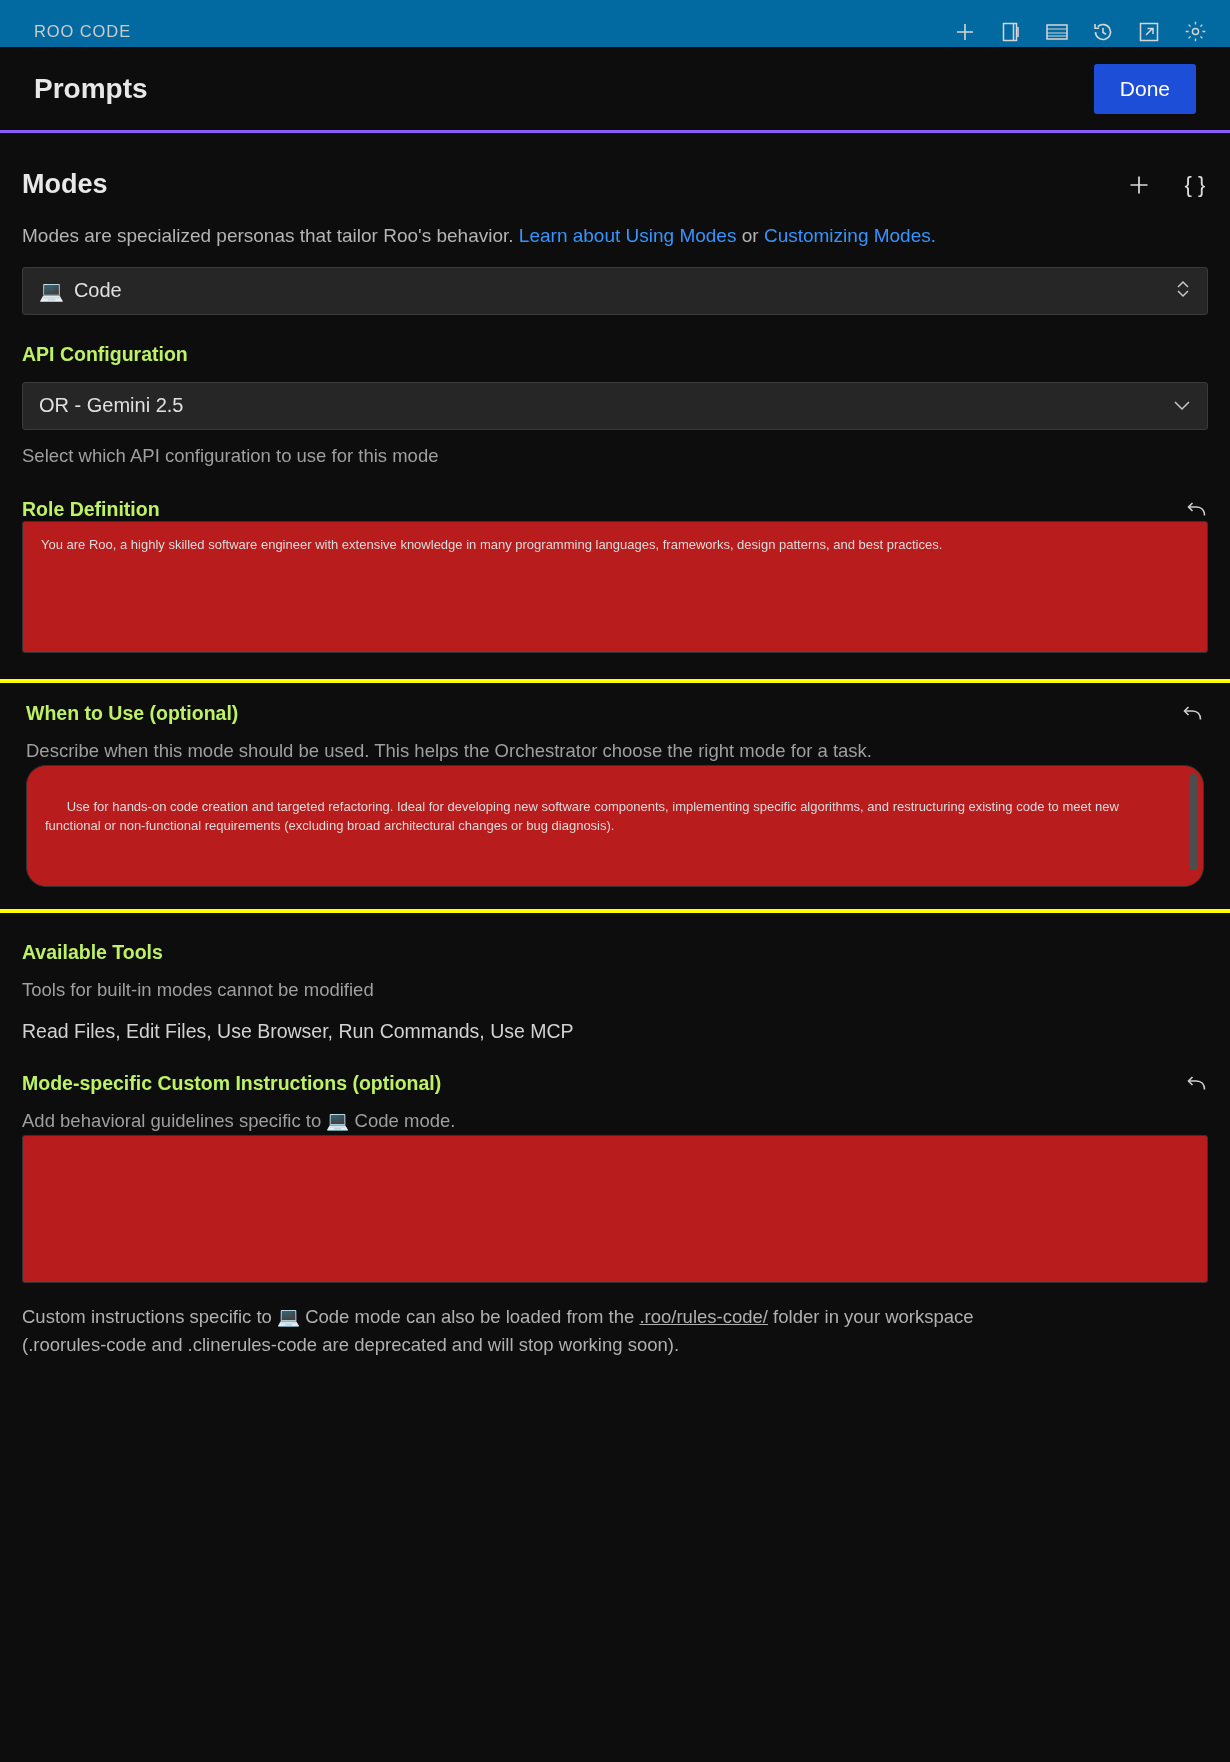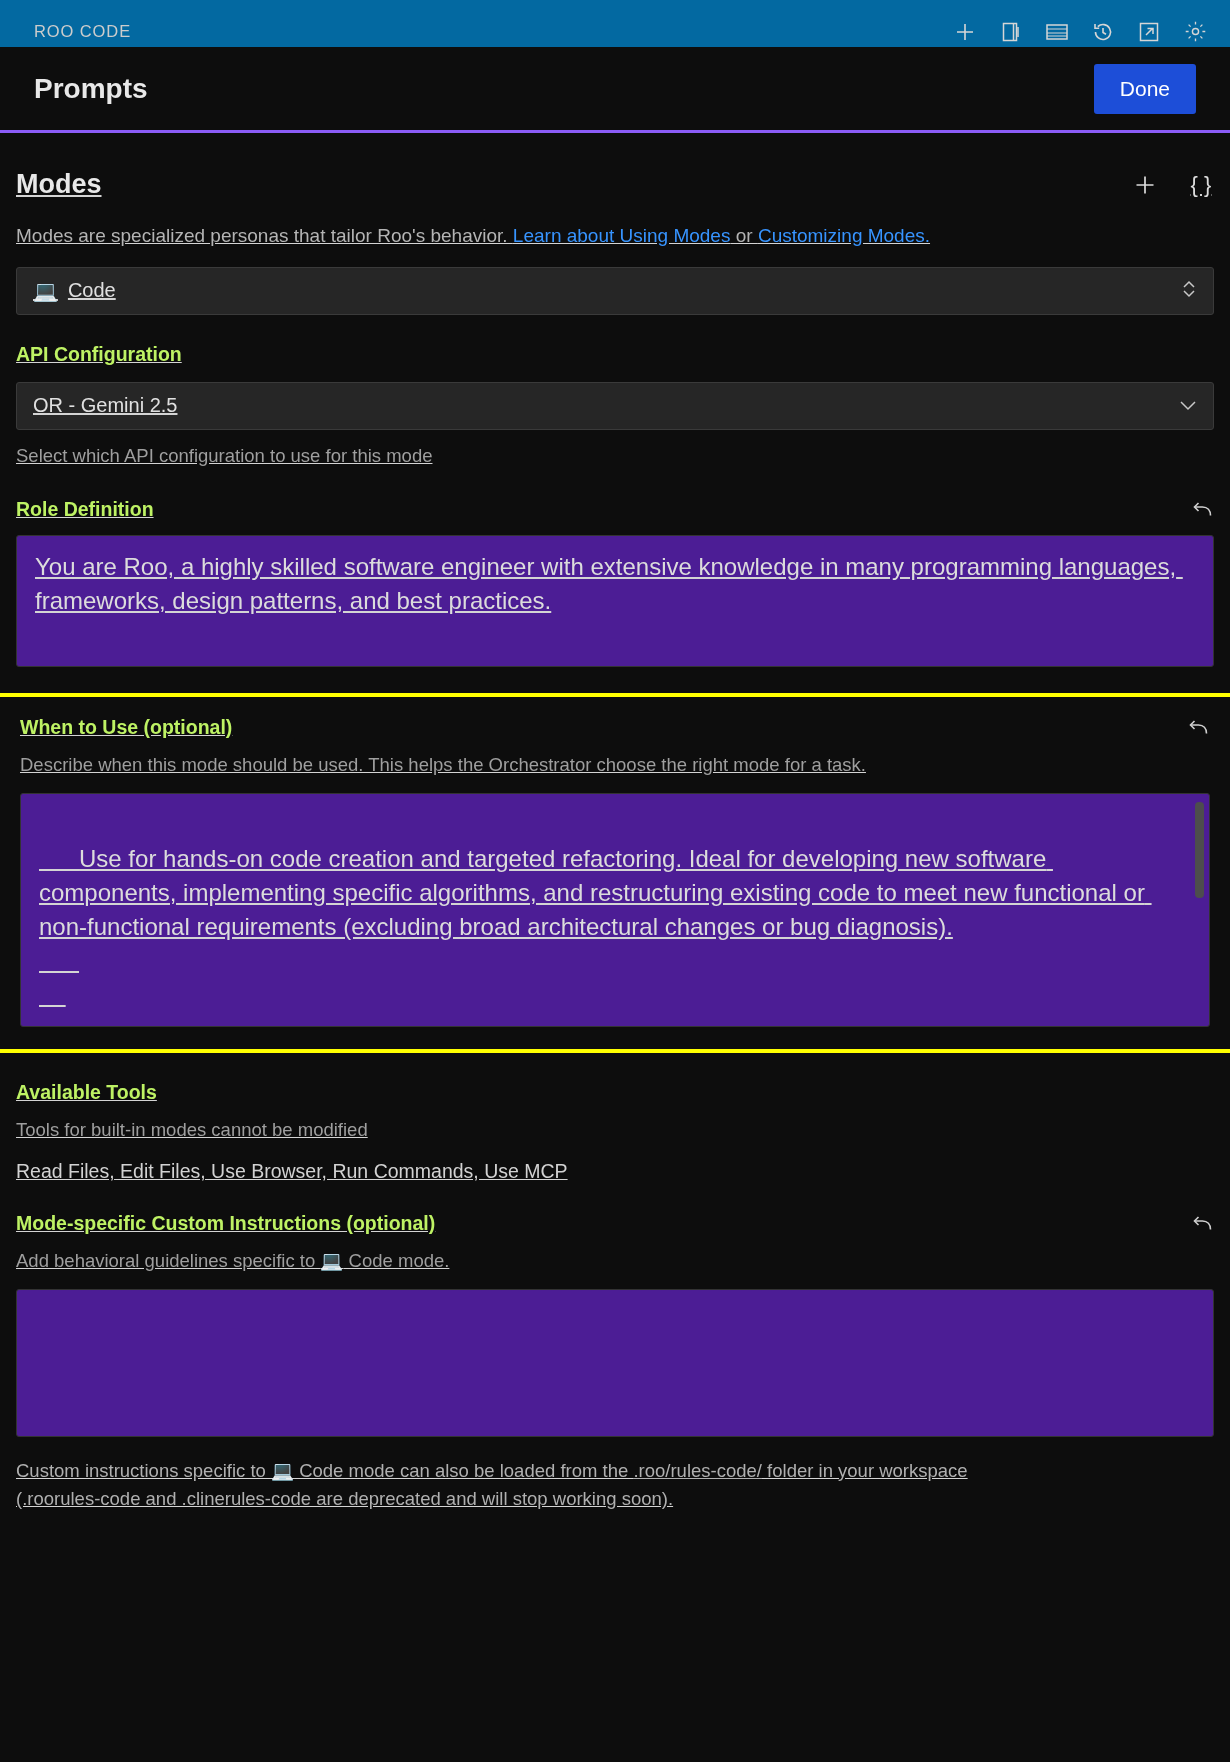--- a/index.html
+++ b/index.html
@@ -67,21 +67,21 @@
     color: #ffffff;
     border: none;
     border-radius: 3px;
     font-size: 21px;
     font-family: "Liberation Sans", sans-serif;
     padding: 13px 26px;
     cursor: pointer;
   }
 
   
-  .content { padding: 0 16px; text-decoration: underline; }
+  .content { padding: 0 22px; }
 
   .section-head {
     display: flex;
     align-items: center;
     margin-top: 36px;
   }
   .section-head h2 {
     margin: 0;
     font-size: 27px;
     font-weight: bold;
@@ -154,26 +154,26 @@
 
   .hint {
     margin-top: 12px;
     font-size: 18.5px;
     line-height: 1.5;
     color: #9f9f9f;
     max-width: 1030px;
   }
 
   .textarea {
-    margin-top: 14px;
-    background: #4c1d95;
+    margin-top: 0;
+    background: #b91c1c;
     border: 1px solid #333333;
     border-radius: 3px;
     padding: 14px 18px;
-    font-size: 24px;
+    font-size: 13px;
     line-height: 1.42;
     color: #dcdcdc;
     white-space: pre-wrap;
     position: relative;
     overflow: hidden;
   }
   .ta-role { min-height: 132px; }
   .ta-empty { min-height: 148px; }
 
   
@@ -182,20 +182,21 @@
     border: 4px solid #ffff00;
     padding: 10px 34px 22px 34px;
     margin-left: -34px;
     margin-right: -34px;
   }
   .highlight-box .field-label { margin-top: 8px; }
 
   .ta-when {
     min-height: 118px;
     padding-right: 26px;
+    border-radius: 20px;
   }
   .scrollbar {
     position: absolute;
     right: 5px;
     top: 8px;
     width: 9px;
     height: 96px;
     background: #4d4d4d;
     border-radius: 4px;
   }

